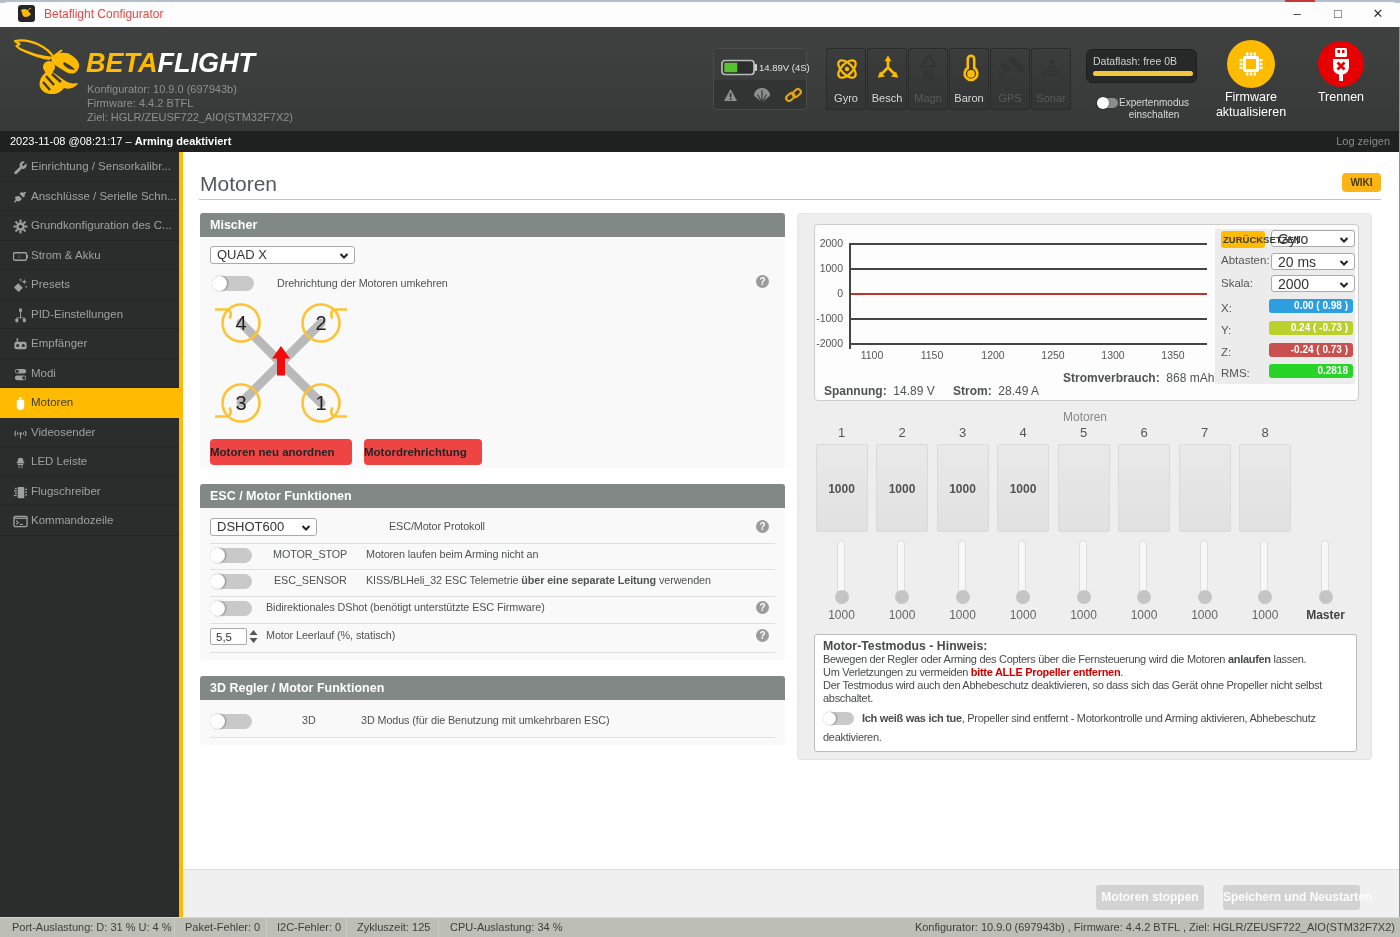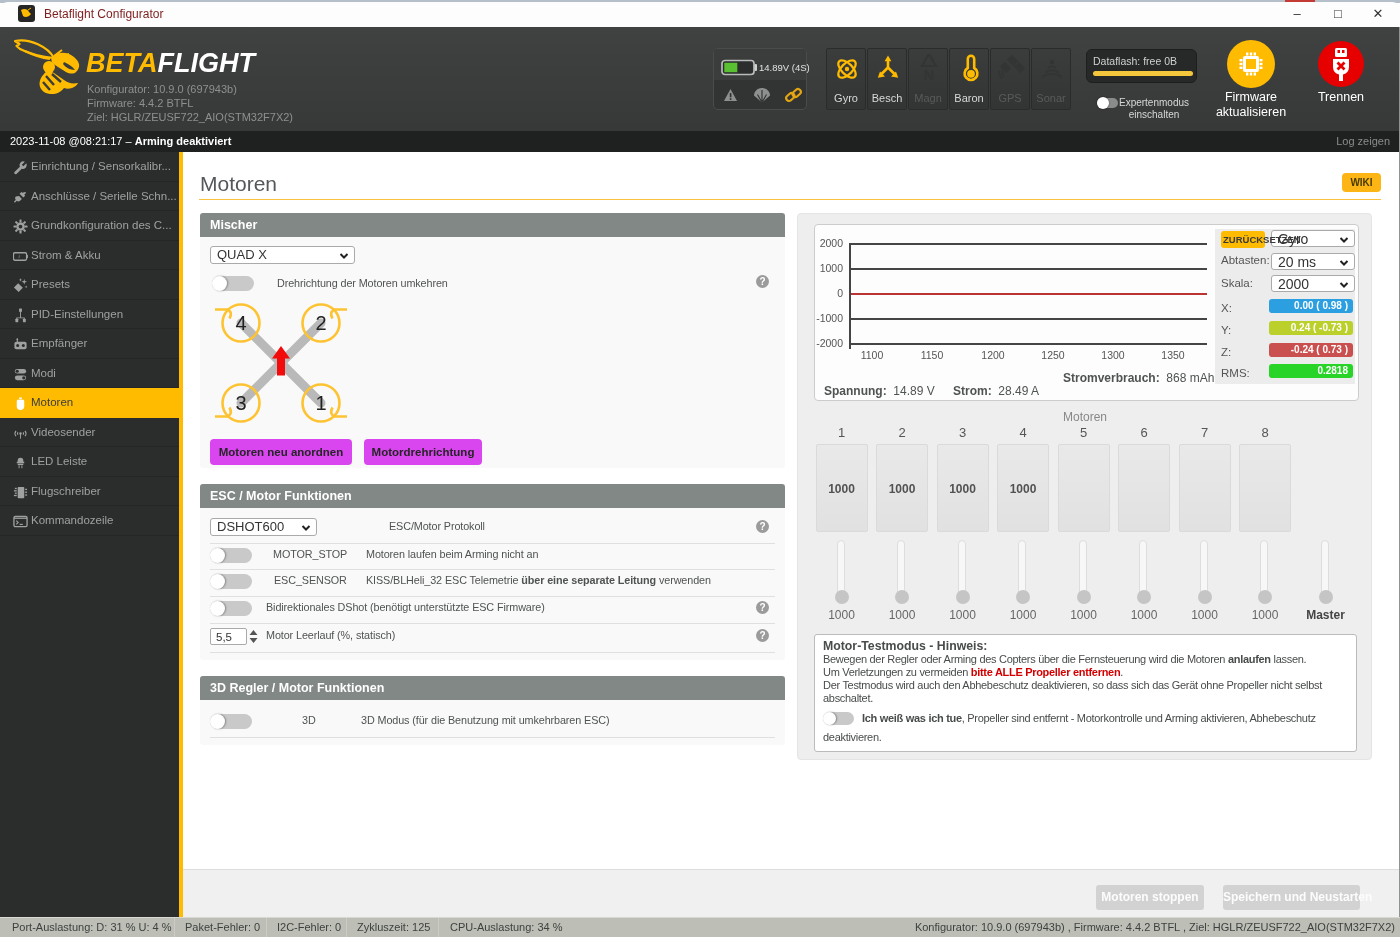--- a/index.html
+++ b/index.html
@@ -5,21 +5,21 @@
 * { margin:0; padding:0; box-sizing:border-box; }
 html,body { width:1400px; height:937px; overflow:hidden; }
 body { font-family:"Liberation Sans", sans-serif; }
 #root { position:relative; width:1400px; height:937px; background:#fff; overflow:hidden; }
 
 
 #topedge { position:absolute; left:0; top:0; width:1400px; height:3px; background:#b5bfc9; }
 #redfrag { position:absolute; left:1285px; top:0; width:30px; height:3px; background:#c33b32; }
 #titlebar { position:absolute; left:0; top:2px; width:1400px; height:25px; background:#fdfdfd; border-radius:8px 8px 0 0; }
 #titlebar .ticon { position:absolute; left:18px; top:3px; width:17px; height:17px; background:#262626; border-radius:3px; }
-#titlebar .ttext { position:absolute; left:44px; top:0; height:25px; line-height:25px; font-size:12px; color:#7f1d1d; }
+#titlebar .ttext { position:absolute; left:44px; top:0; height:25px; line-height:25px; font-size:12px; color:#ef4444; }
 .wbtn { position:absolute; top:0; height:25px; width:46px; text-align:center; line-height:24px; font-size:13px; color:#333; }
 
 
 #header { position:absolute; left:0; top:27px; width:1400px; height:124px; background:linear-gradient(#404241,#353736); }
 #logotext { position:absolute; left:86px; top:22px; line-height:28px; font-style:italic; font-weight:bold; font-size:27px; letter-spacing:0px; color:#fff; transform:scaleY(1.04); }
 #logotext .y { color:#ffbb00; }
 .hsub { position:absolute; left:87px; color:#8e908f; font-size:11px; }
 
 
 #batbox { position:absolute; left:713px; top:21px; width:94px; height:62px; background:#323433; border:1px solid #4a4c4b; border-radius:5px; }
@@ -69,21 +69,21 @@
 
 .panel { position:absolute; background:#f9f9f9; border-radius:0 0 3px 3px; }
 .phead { position:absolute; left:0; top:0; width:100%; height:24px; background:#828885; border-radius:3px 3px 0 0; color:#fff; font-weight:bold; font-size:12.5px; line-height:24px; padding-left:10px; }
 .sel { position:absolute; background:#fff; border:1px solid #aaa; border-radius:3px; font-size:13px; color:#333; }
 .sel .stxt { position:absolute; left:6px; top:0; line-height:16px; }
 .chev { position:absolute; right:5px; top:4px; width:10px; height:10px; }
 .toggle { position:absolute; width:42px; height:15px; background:#c9c9c9; border-radius:8px; }
 .toggle .knob { position:absolute; left:0px; top:0px; width:15px; height:15px; background:#fff; border-radius:50%; box-shadow:1px 0 2px rgba(0,0,0,.35); }
 .help { position:absolute; width:13px; height:13px; background:#9b9b9b; border-radius:50%; color:#fff; font-size:10px; font-weight:bold; text-align:center; line-height:13px; }
 .rowline { position:absolute; left:10px; height:0; border-top:1px solid #e0e0e0; }
-.ybtn { position:absolute; background:#d946ef; border-radius:4px; color:#252525; font-weight:bold; font-size:11.5px; text-align:center; }
+.ybtn { position:absolute; background:#ef4444; border-radius:4px; color:#252525; font-weight:bold; font-size:11.5px; }
 .lbl { position:absolute; font-size:10.8px; letter-spacing:-0.1px; color:#4f5352; white-space:nowrap; }
 
 
 #rpanel { position:absolute; left:614px; top:61px; width:575px; height:547px; background:#eee; border:1px solid #e4e4e4; border-radius:4px; }
 #graphbox { position:absolute; left:16px; top:10px; width:545px; height:177px; background:#fdfdfd; border:1px solid #ccc; border-radius:4px; }
 #ctrlblock { position:absolute; left:400px; top:4px; width:140px; height:155px; background:#ececec; }
 .badge { position:absolute; left:54px; width:84px; height:14px; border-radius:3px; color:#fff; font-size:10px; font-weight:bold; text-align:right; line-height:14px; padding-right:5px; }
 .claj { position:absolute; left:6px; font-size:11.5px; color:#555; }
 .gline { position:absolute; left:35px; width:357px; height:0; }
 .gylabel { position:absolute; width:30px; text-align:right; font-size:10.5px; color:#555; }

